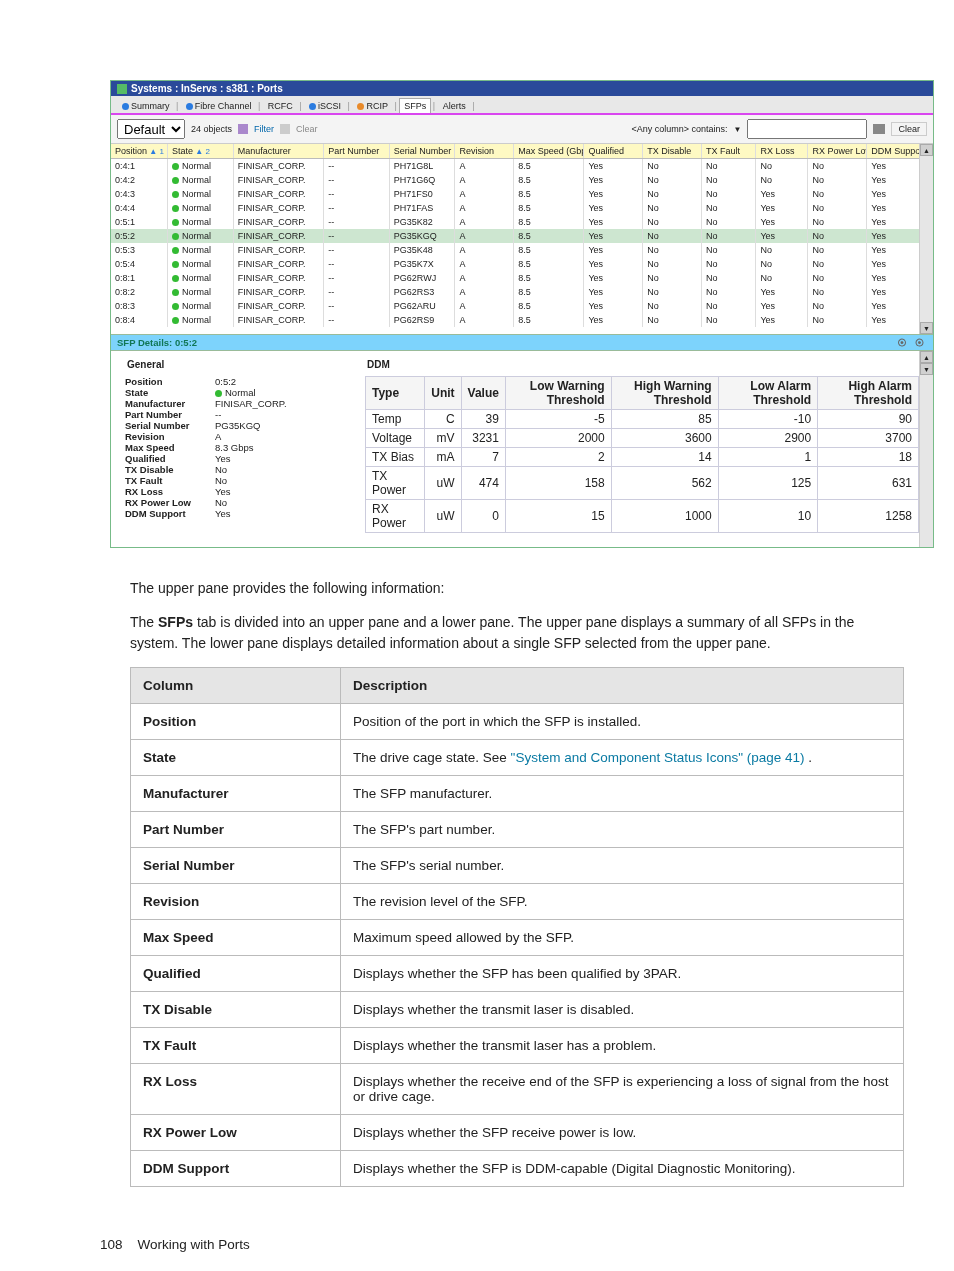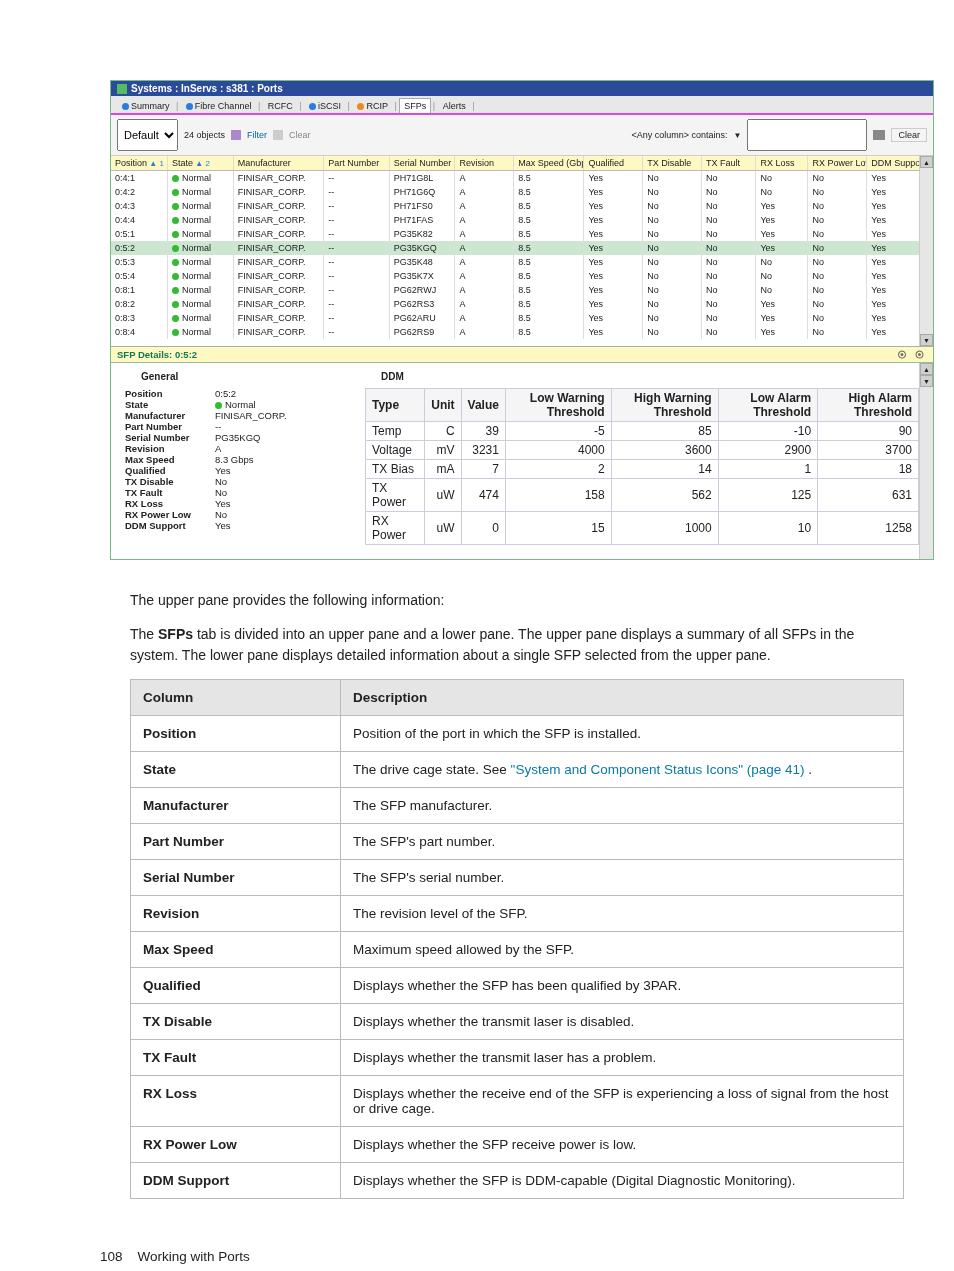--- a/index.html
+++ b/index.html
@@ -9,41 +9,41 @@
   
   .screenshot { border: 1px solid #7b8; margin: 60px 20px 30px 110px; font-size: 9.5px; }
   .titlebar { background: linear-gradient(#2a4a9a, #2a4a9a); color: #fff; padding: 2px 6px; font-size: 10px; font-weight: bold; display:flex; align-items:center; gap:4px;}
   .titlebar .ic { width:10px; height:10px; background:#5b6; }
   .tabs-row { background: #e8e8e8; padding: 2px 6px 0 6px; border-bottom: 2px solid #d946ef; font-size: 9px; }
   .tabs-row .tab { display: inline-block; padding: 2px 4px; color: #222; border: 1px solid transparent; border-bottom: none; margin-right: -1px;}
   .tabs-row .tab.active { background: #fff; border-color: #aaa;}
   .tabs-row .tab .dot { display:inline-block; width:7px; height:7px; border-radius:50%; margin-right:2px; background:#2a7be0; vertical-align:middle; }
   .tabs-row .tab .dot.orange{background:#e88a2a;}
   .toolbar { display:flex; align-items:center; gap:6px; padding:4px 6px; background:#f4f4f4; border-bottom:1px solid #ccc; font-size:9px;}
-  .toolbar select, .toolbar input { font-size:11px; padding:0 2px; height:32px;}
+  .toolbar select, .toolbar input { font-size:13px; padding:0 2px; height:20px;}
   .toolbar .filter-ic{ width:10px;height:10px; background:#a8c; }
   .toolbar .clear-ic{ width:10px;height:10px; background:#ccc; }
   .toolbar .spacer{flex:1;}
   .toolbar .printer{width:12px;height:10px;background:#888;}
   .grid-wrap{overflow:hidden; position:relative;}
   table.grid { border-collapse: collapse; width: 100%; table-layout: fixed; font-size:9px;}
   table.grid th, table.grid td { border-right:1px solid #ddd; padding:2px 4px; text-align:left; white-space:nowrap; overflow:hidden;}
   table.grid th { background:#fef9c3; border-bottom:1px solid #bbb; font-weight:normal;}
   table.grid tr.sel td{ background:#cde6d0; }
   .state-dot{display:inline-block;width:7px;height:7px;border-radius:50%;background:#3b3;margin-right:3px;vertical-align:middle;}
   .sort{color:#2a7be0; font-size:8px;}
   .grid-scrollbar{position:absolute; right:0; top:0; bottom:0; width:14px; background:#e6e6e6; border-left:1px solid #ccc;}
   .grid-scrollbar .btn{height:12px;background:#d0d0d0;border:1px solid #aaa;display:flex;align-items:center;justify-content:center;font-size:7px;}
   .grid-scrollbar .track{height:calc(100% - 24px);}
 
-  .detail-hdr{background:#fef9c3;border-top:1px solid #9b9;border-bottom:1px solid #9b9;padding:2px 6px;font-weight:bold;color:#175;display:flex;justify-content:space-between;align-items:center;}
+  .detail-hdr{background:#7dd3fc;border-top:1px solid #9b9;border-bottom:1px solid #9b9;padding:2px 6px;font-weight:bold;color:#175;display:flex;justify-content:space-between;align-items:center;}
   .detail-hdr .chev{font-size:9px;color:#666;letter-spacing:3px;}
   .detail-body{display:flex; gap:40px; padding:8px 14px 14px; position:relative;}
   .general{min-width:200px;}
-  .general h4, .ddm h4{font-size:10px;margin:0 0 6px 16px;font-weight:bold;}
+  .general h4, .ddm h4{font-size:10px;margin:0 0 6px 2px;font-weight:bold;}
   .general .kv{display:flex;}
   .general .kv .k{width:90px;font-weight:bold;}
   .ddm table{border-collapse:collapse;font-size:12px;}
   .ddm th,.ddm td{border:1px solid #ccd;padding:2px 6px;text-align:right;}
   .ddm th{background:#f5f5f5;}
   .ddm td:first-child,.ddm th:first-child{text-align:left;}
   .detail-scroll{position:absolute;right:0;top:0;bottom:0;width:14px;background:#e6e6e6;border-left:1px solid #ccc;}
   .detail-scroll .btn{height:12px;background:#d0d0d0;border:1px solid #aaa;display:flex;align-items:center;justify-content:center;font-size:7px;}
 
   
@@ -396,21 +396,21 @@
                 <td>39</td>
                 <td>-5</td>
                 <td>85</td>
                 <td>-10</td>
                 <td>90</td>
               </tr>
               <tr>
                 <td>Voltage</td>
                 <td>mV</td>
                 <td>3231</td>
-                <td>4000</td>
+                <td>2000</td>
                 <td>3600</td>
                 <td>2900</td>
                 <td>3700</td>
               </tr>
               <tr>
                 <td>TX Bias</td>
                 <td>mA</td>
                 <td>7</td>
                 <td>2</td>
                 <td>14</td>

